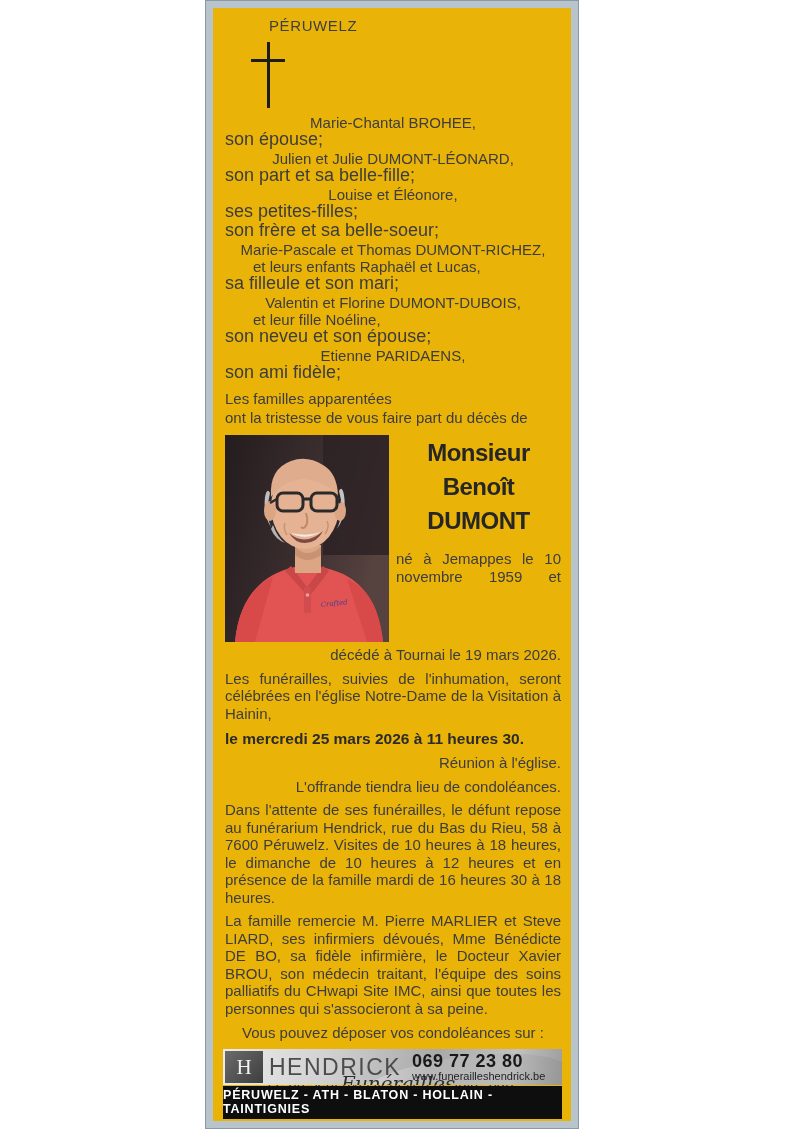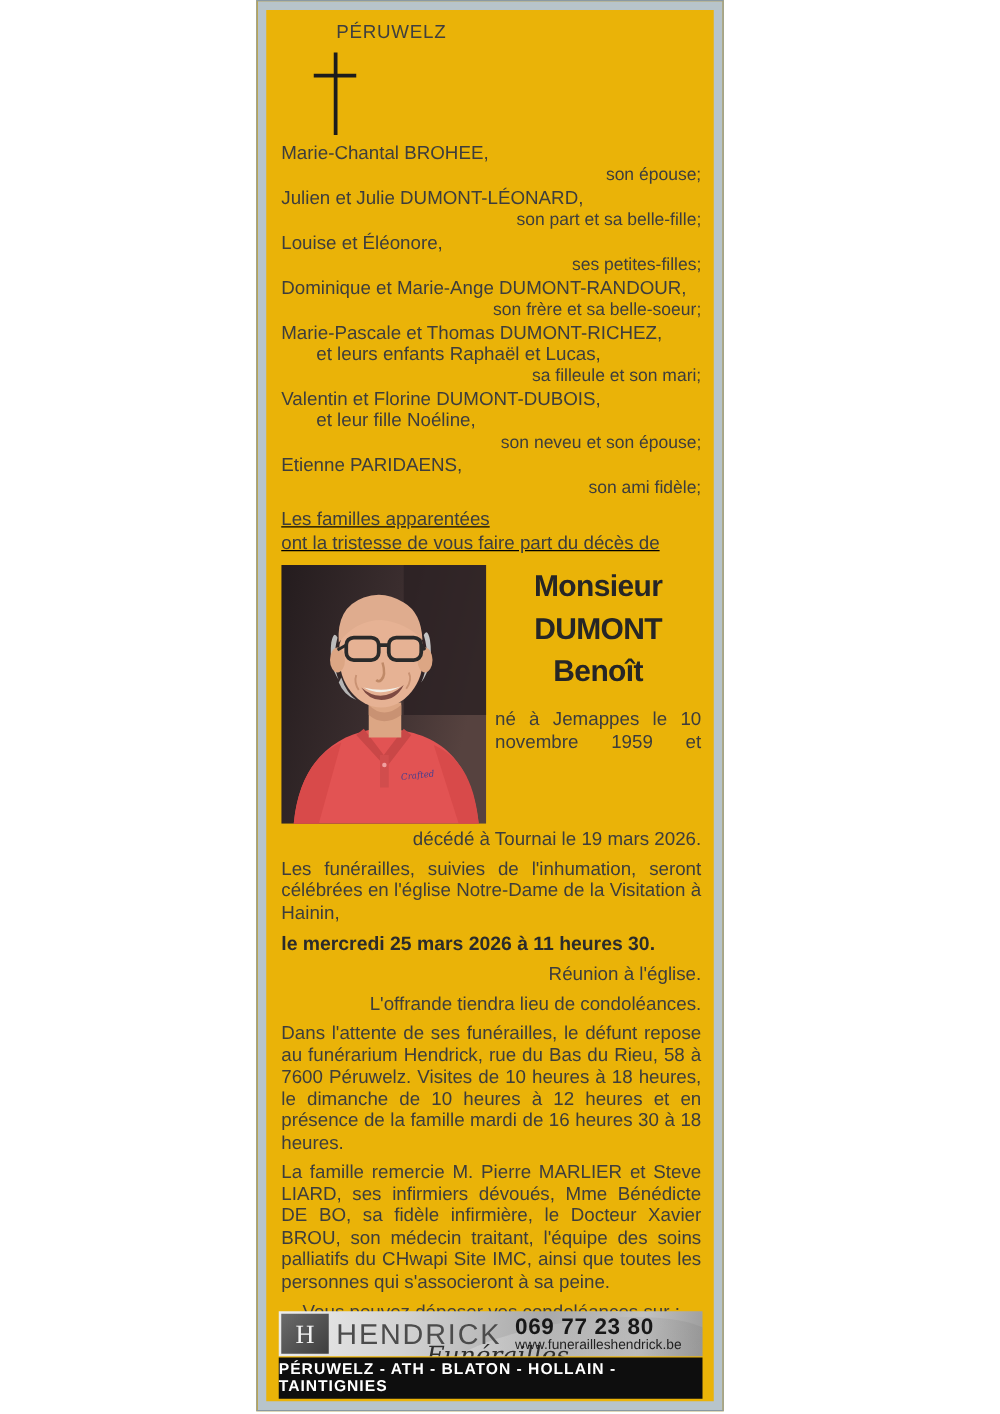--- a/index.html
+++ b/index.html
@@ -16,25 +16,25 @@
   .content { position:relative; padding:16px 17px 0 19px; height:100%; }
 
   .city { font-size:15px; color:#3f3f3f; letter-spacing:0.6px; padding-left:44px; }
 
   .cross { position:relative; width:34px; height:66px; margin:8px 0 4px 26px; }
   .cross .v { position:absolute; left:16px; top:0; width:2.5px; height:66px; background:#1c1c1c; }
   .cross .h { position:absolute; left:0; top:17px; width:34px; height:2.5px; background:#1c1c1c; }
 
   .family { margin-top:6px; }
   .fam-row { margin-bottom:2px; }
-  .fam-name { font-size:15px; line-height:17px; color:#3d3d3d; text-align:left; }
+  .fam-name { font-size:15px; line-height:17px; color:#3d3d3d; text-align:center; }
   .fam-extra { font-size:15px; line-height:17px; color:#3d3d3d; padding-left:28px; }
-  .fam-rel { font-size:14px; line-height:17px; color:#3d3d3d; text-align:right; }
-
-  .closing { margin-top:8px;text-decoration:underline; }
+  .fam-rel { font-size:18px; line-height:17px; color:#3d3d3d; }
+
+  .closing { margin-top:8px; }
   .closing div { font-size:15px; line-height:19px; color:#3d3d3d; }
 
   .photo-row { display:flex; margin-top:8px; }
   .photo { width:164px; height:207px; flex:0 0 164px; }
   .name-col { flex:1; padding-left:7px; display:flex; flex-direction:column; }
   .big-name { text-align:center; font-weight:bold; color:#262626; font-size:24px; line-height:32px; letter-spacing:-0.5px; margin-top:2px; }
   .spouse { text-align:center; font-weight:bold; color:#2b2b2b; font-size:16.5px; line-height:19px; margin-top:15px; }
   .birth { font-size:15px; line-height:17.5px; color:#3d3d3d; text-align:justify; text-align-last:justify; margin-top:13px; }
 
   .para { font-size:15px; line-height:17.5px; color:#3d3d3d; text-align:justify; margin-top:6px; }
@@ -92,21 +92,20 @@
         </div>
         <div class="fam-row">
           <div class="fam-name">Julien et Julie DUMONT-LÉONARD,</div>
           <div class="fam-rel">son part et sa belle-fille;</div>
         </div>
         <div class="fam-row">
           <div class="fam-name">Louise et Éléonore,</div>
           <div class="fam-rel">ses petites-filles;</div>
         </div>
         <div class="fam-row">
-          <div class="fam-name">Dominique et Marie-Ange DUMONT-RANDOUR,</div>
           <div class="fam-rel">son frère et sa belle-soeur;</div>
         </div>
         <div class="fam-row">
           <div class="fam-name">Marie-Pascale et Thomas DUMONT-RICHEZ,</div>
           <div class="fam-extra">et leurs enfants Raphaël et Lucas,</div>
           <div class="fam-rel">sa filleule et son mari;</div>
         </div>
         <div class="fam-row">
           <div class="fam-name">Valentin et Florine DUMONT-DUBOIS,</div>
           <div class="fam-extra">et leur fille Noéline,</div>
@@ -168,22 +167,22 @@
             <path d="M81 78 Q84 88 80 92 Q78 94 76 92" fill="none" stroke="#c08a68" stroke-width="2"></path>
             <path d="M64 98 Q80 112 98 96 Q92 108 80 108 Q70 108 64 98 Z" fill="#7e4a42"></path>
             <path d="M66 98 Q80 106 96 97 Q82 102 66 98 Z" fill="#f2efe8"></path>
 
             <path d="M60 88 Q58 94 62 100" fill="none" stroke="#c99273" stroke-width="1.5"></path>
             <path d="M102 86 Q105 92 100 99" fill="none" stroke="#c99273" stroke-width="1.5"></path>
           </svg>
         </div>
         <div class="name-col">
           <div class="big-name">Monsieur</div>
+          <div class="big-name">Benoît</div>
           <div class="big-name">DUMONT</div>
-          <div class="big-name">Benoît</div>
           <div class="birth">né à Jemappes le 10 novembre 1959 et</div>
         </div>
       </div>
 
       <div class="para first plain">décédé à Tournai le 19 mars 2026.</div>
 
       <div class="para">Les funérailles, suivies de l'inhumation, seront célébrées en l'église Notre-Dame de la Visitation à Hainin,</div>
       <div class="date-line">le mercredi 25 mars 2026 à 11 heures 30.</div>
       <div class="para plain">Réunion à l'église.</div>
       <div class="para plain">L'offrande tiendra lieu de condoléances.</div>

